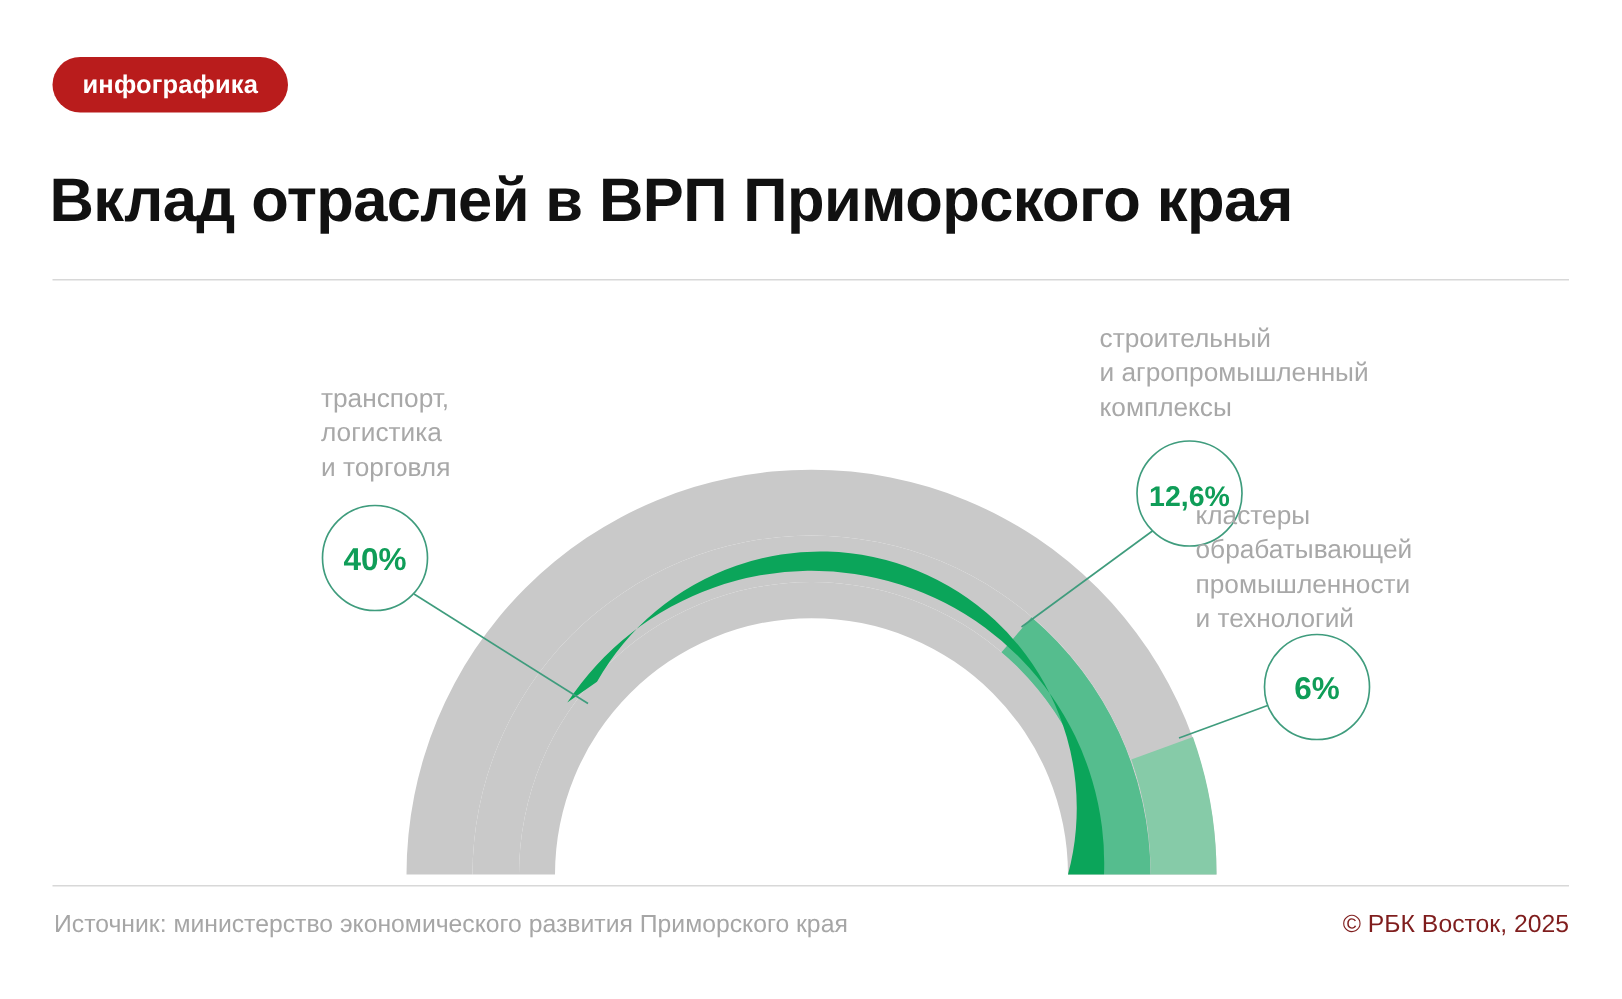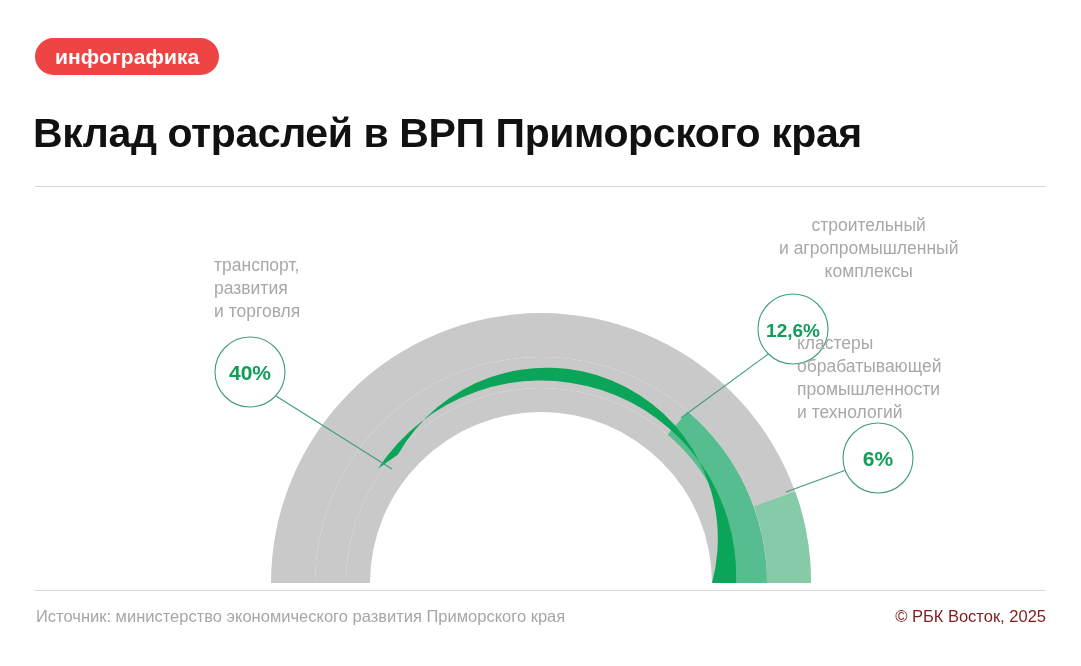--- a/index.html
+++ b/index.html
@@ -21,23 +21,23 @@
   }
 
   
   .badge {
     position: absolute;
     left: 35px;
     top: 38px;
     height: 37px;
     padding: 10px 20px;
     border-radius: 19px;
-    background: #ef4444;
+    background: #b91c1c;
     color: #ffffff;
-    font-size: 21px;
+    font-size: 17px;
     font-weight: 700;
     letter-spacing: 0.1px;
     display: flex;
     align-items: center;
     justify-content: center;
     box-sizing: border-box;
   }
   .title {
     position: absolute;
     left: 33px;
@@ -96,21 +96,21 @@
 
   
   .ann {
     position: absolute;
     font-size: 17.5px;
     line-height: 1.32;
     color: #a8a8a8;
     white-space: pre-line;
   }
   .ann-left   { left: 214px; top: 254px; }
-  .ann-top-r  { left: 779px; top: 214px; text-align: center; }
+  .ann-top-r  { left: 733px; top: 214px; }
   .ann-right  { left: 797px; top: 332px; }
 
   .bubble-text {
     font-family: "Liberation Sans", "DejaVu Sans", sans-serif;
     font-size: 21px;
     font-weight: 700;
     fill: #0f9d58;
   }
   .bubble-text-sm {
     font-size: 19px;
@@ -155,21 +155,21 @@
       <text x="793" y="337" text-anchor="middle" class="bubble-text bubble-text-sm">12,6%</text>
     </g>
 
     <g>
       <circle cx="878" cy="458" r="35" fill="#ffffff" stroke="#3f9c7d" stroke-width="1.1"></circle>
       <text x="878" y="466" text-anchor="middle" class="bubble-text">6%</text>
     </g>
   </svg>
 
   <div class="ann ann-left">транспорт,
-развития
+логистика
 и торговля</div>
 
   <div class="ann ann-top-r">строительный
 и агропромышленный
 комплексы</div>
 
   <div class="ann ann-right">кластеры
 обрабатывающей
 промышленности
 и технологий</div>

